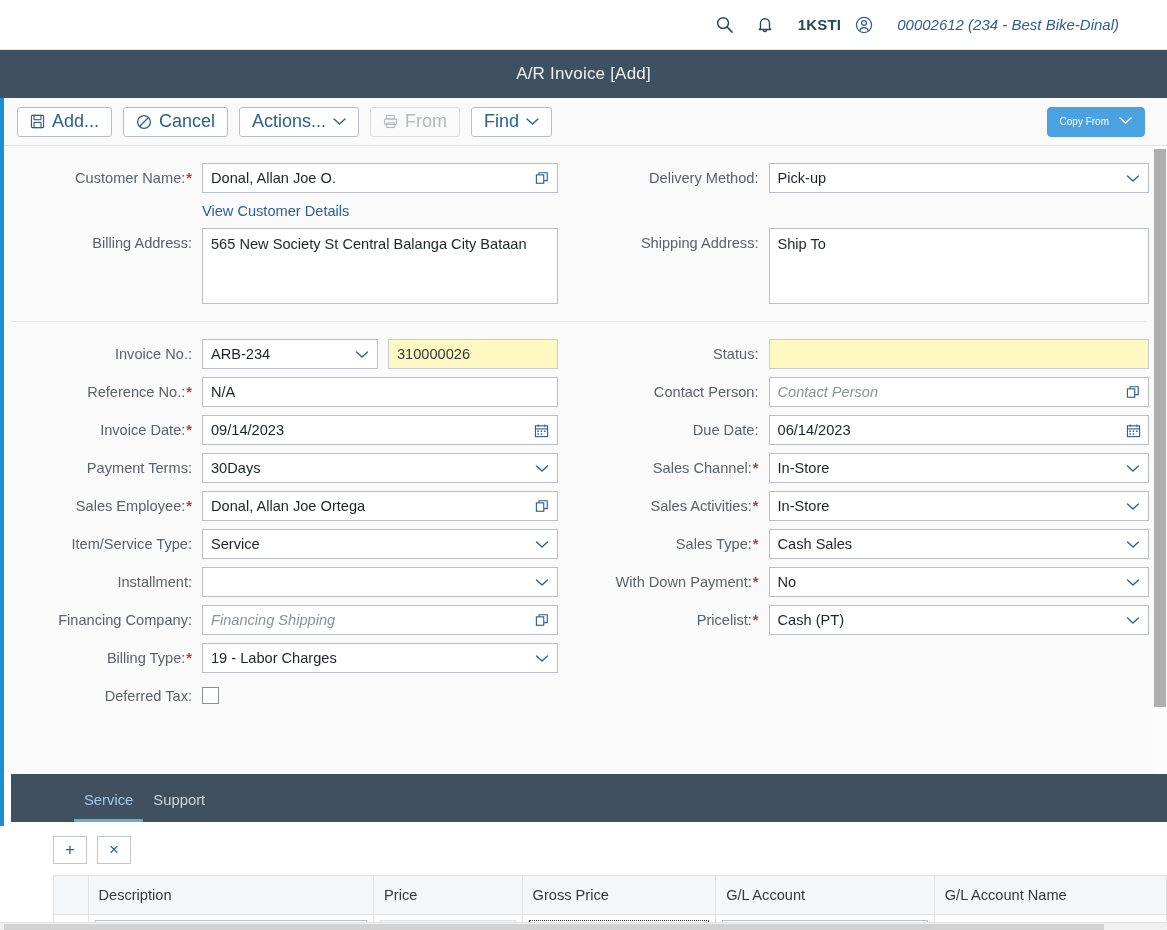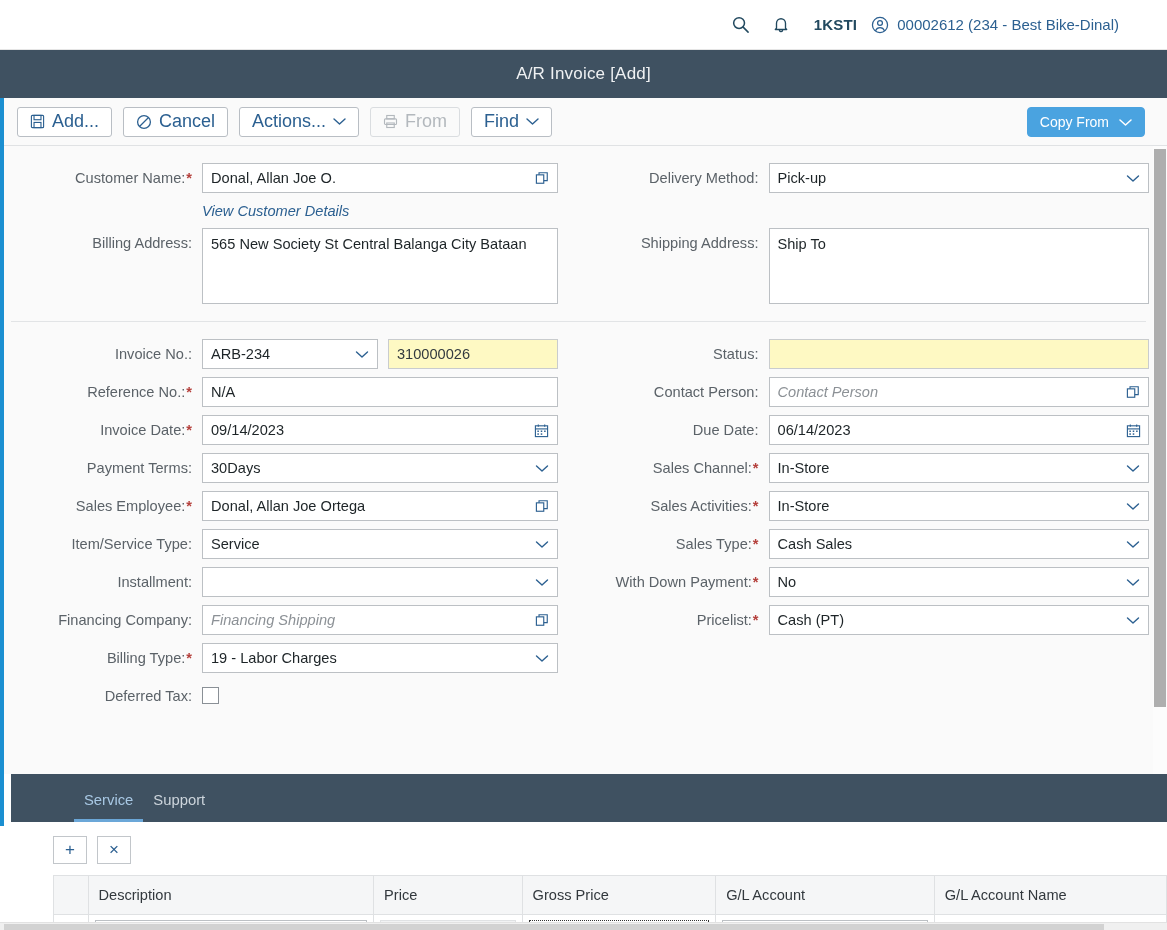--- a/index.html
+++ b/index.html
@@ -22,22 +22,22 @@
     width: 34px; height: 34px;
     display: flex; align-items: center; justify-content: center;
     color: #22495f; cursor: pointer;
     margin-left: 6px;
   }
   .shell-tenant {
     font-size: 15px; font-weight: bold; color: #22495f;
     margin-left: 16px; letter-spacing: .2px;
   }
   .shell-user {
-    display: flex; align-items: center; gap: 8px;
-    margin-left: 14px; color: #2c6091; font-size: 15px; cursor: pointer;
+    display: flex; align-items: center; gap: 24px;
+    margin-left: 14px; color: #2c6091; font-size: 15px; cursor: pointer; font-style: italic;
   }
 
   
   .titlebar {
     height: 48px; width: 100%;
     background: #3f5161;
     display: flex; align-items: center; justify-content: center;
     position: relative;
   }
   .titlebar .title {
@@ -67,21 +67,21 @@
     background: #ffffff; color: #2c6091;
     font-size: 18px; font-family: inherit;
     display: flex; align-items: center; gap: 7px;
     padding: 0 12px; cursor: pointer; white-space: nowrap;
   }
   .tbtn.disabled { color: #b3b8bd; border-color: #dadde0; cursor: default; background:#fafafa; }
   .tbtn .cv { display:flex; align-items:center; }
   .tbtn-spacer { flex: 1; }
   .copyfrom {
     height: 30px; background: #4aa3e0; border: 1px solid #4aa3e0;
-    border-radius: 4px; color: #ffffff; font-size: 14px;
+    border-radius: 4px; color: #ffffff; font-size: 10px;
     display: flex; align-items: center; gap: 10px;
     padding: 0 12px; cursor: pointer;
   }
 
   
   .formwrap {
     position: relative;
     background: #fafafa;
     height: 628px;
     overflow: hidden;
@@ -149,21 +149,21 @@
     position: absolute; right: 7px; top: 0; height: 30px;
     display: flex; align-items: center; justify-content: center;
     width: 18px; cursor: pointer; color: #2c6091;
   }
   .chev { color: #2c6091; }
 
   .linklike {
     color: #2c6091; font-size: 14.6px; text-decoration: none;
     cursor: pointer; line-height: 20px;
   }
-  .linkrow { display:flex; margin-bottom: 2px; font-style: italic; }
+  .linkrow { display:flex; margin-bottom: 2px; }
   .linkrow .flabel { line-height: 20px; }
 
   .cbox {
     width: 17px; height: 17px; border: 1px solid #8a9096;
     background: #ffffff; margin-top: 6px; cursor: pointer;
     display: block;
   }
 
   .split-row .fctl { display: flex; gap: 10px; }
   .split-a { width: 176px; position: relative; }

